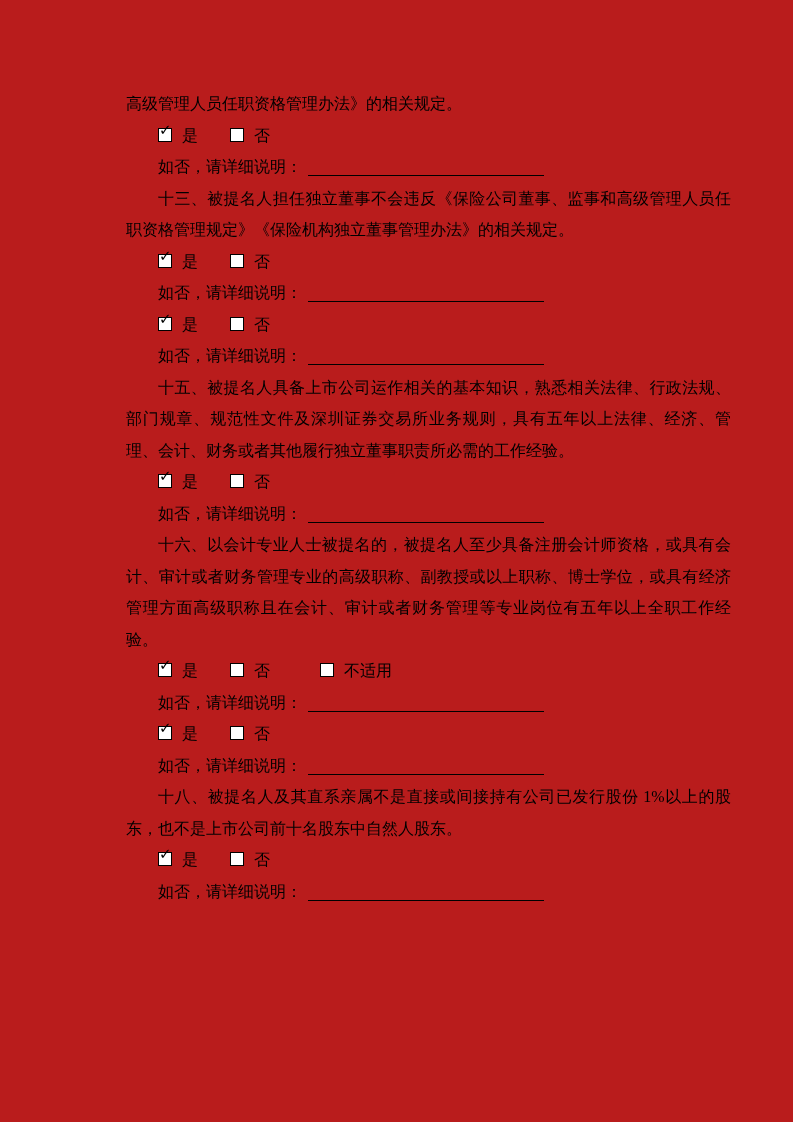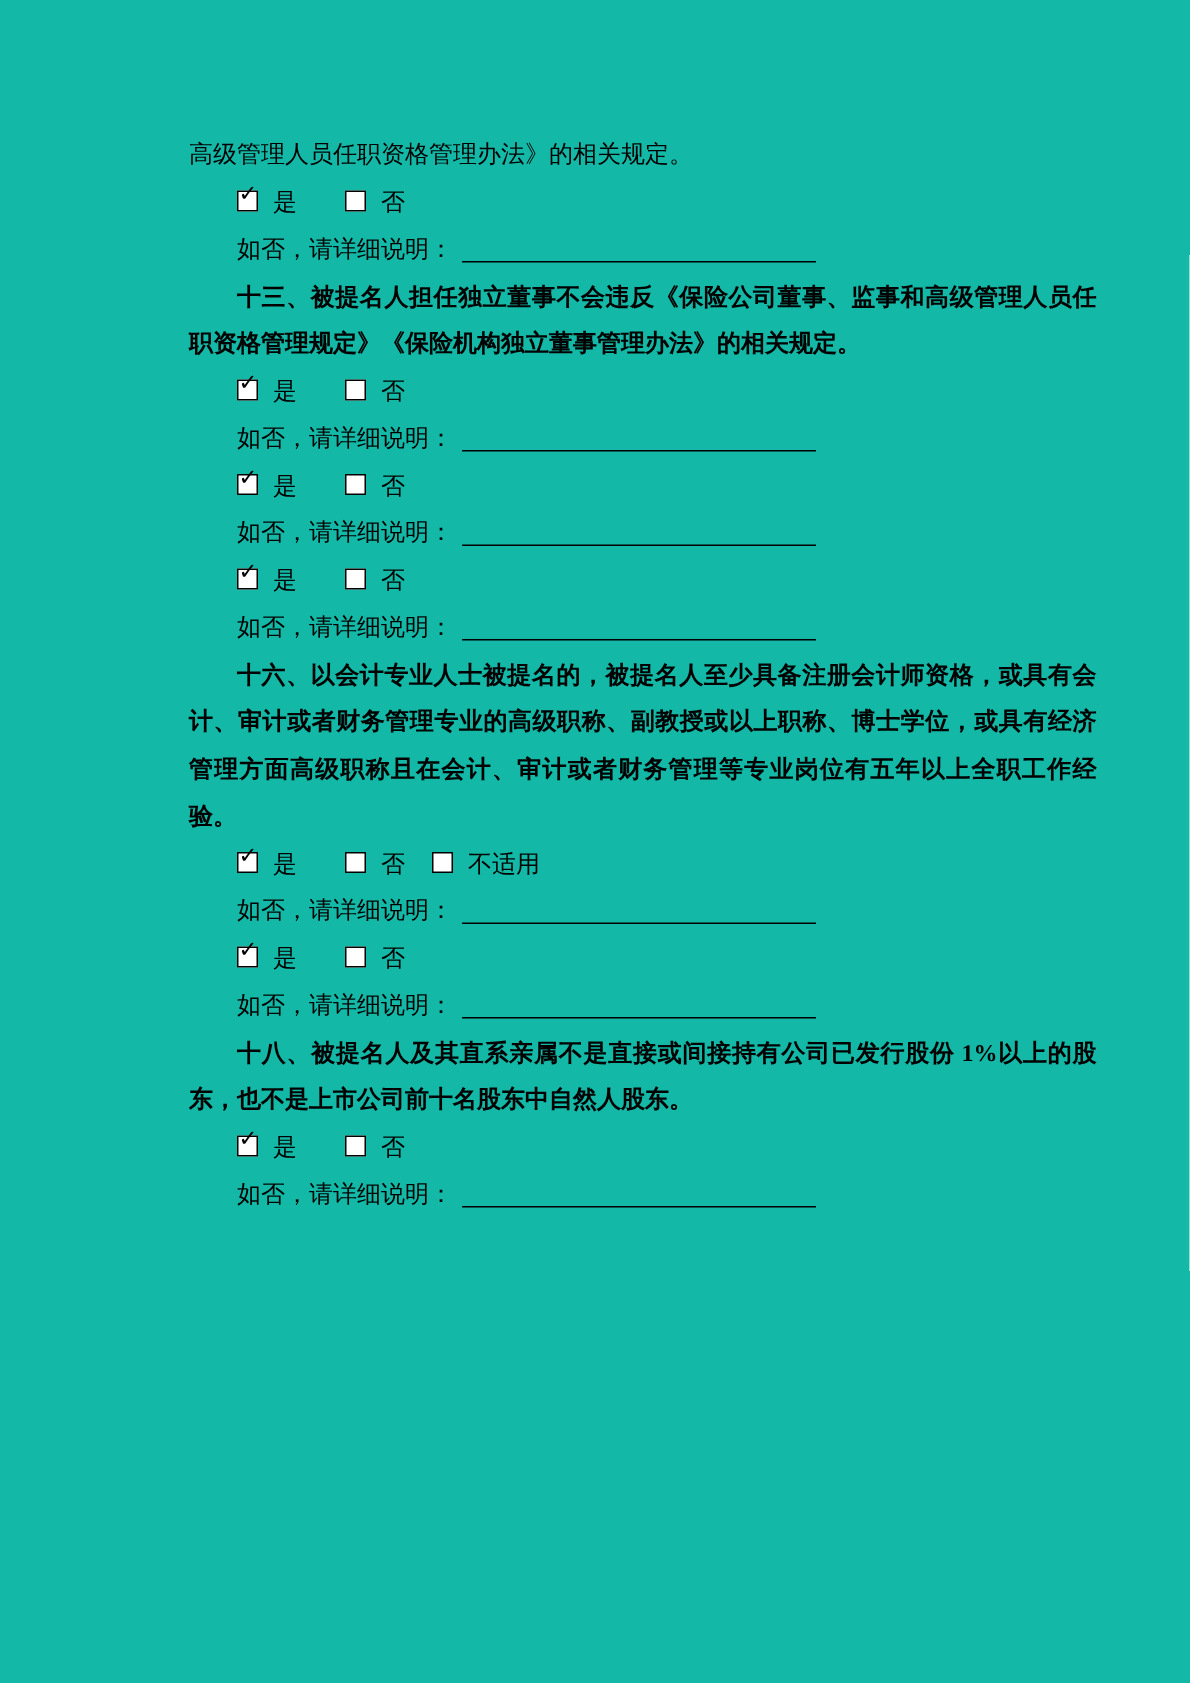--- a/index.html
+++ b/index.html
@@ -4,51 +4,50 @@
 <style>
   html, body {
     margin: 0;
     padding: 0;
     background: #ffffff;
   }
   .page {
     position: relative;
     width: 793px;
     height: 1122px;
-    background: #14b8a6;
+    background: #b91c1c;
     box-sizing: border-box;
     padding: 88px 62px 0 126px;
     font-family: "Liberation Serif", "DejaVu Serif", serif;
     font-size: 16px;
     color: #000000;
     line-height: 31.5px;
     overflow: hidden;
   }
   p.statement {
     margin: 0;
     text-align: justify;
   }
   p.statement.indent {
     text-indent: 32px;
-    font-weight: bold;
   }
   .row {
     margin: 0;
     padding-left: 32px;
     white-space: nowrap;
   }
   .choice {
     display: inline;
     white-space: nowrap;
   }
   .choice + .choice {
     margin-left: 32px;
   }
   .choice.wide-gap {
-    margin-left: 18px;
+    margin-left: 50px;
   }
   .cb {
     display: inline-block;
     width: 12px;
     height: 12px;
     border: 1.5px solid #000000;
     position: relative;
     vertical-align: -1px;
     background: #ffffff;
   }
@@ -104,20 +103,21 @@
   <div class="item">
     <div class="row">
       <span class="choice"><span class="cb checked"><span class="mark">✓</span></span><span class="cb-label">是</span></span><span class="choice"><span class="cb"></span><span class="cb-label">否</span></span>
     </div>
     <div class="row">
       <span>如否，请详细说明：</span><span class="blank"></span>
     </div>
   </div>
 
   <div class="item">
+    <p class="statement indent">十五、被提名人具备上市公司运作相关的基本知识，熟悉相关法律、行政法规、部门规章、规范性文件及深圳证券交易所业务规则，具有五年以上法律、经济、管理、会计、财务或者其他履行独立董事职责所必需的工作经验。</p>
     <div class="row">
       <span class="choice"><span class="cb checked"><span class="mark">✓</span></span><span class="cb-label">是</span></span><span class="choice"><span class="cb"></span><span class="cb-label">否</span></span>
     </div>
     <div class="row">
       <span>如否，请详细说明：</span><span class="blank"></span>
     </div>
   </div>
 
   <div class="item">
     <p class="statement indent">十六、以会计专业人士被提名的，被提名人至少具备注册会计师资格，或具有会计、审计或者财务管理专业的高级职称、副教授或以上职称、博士学位，或具有经济管理方面高级职称且在会计、审计或者财务管理等专业岗位有五年以上全职工作经验。</p>

